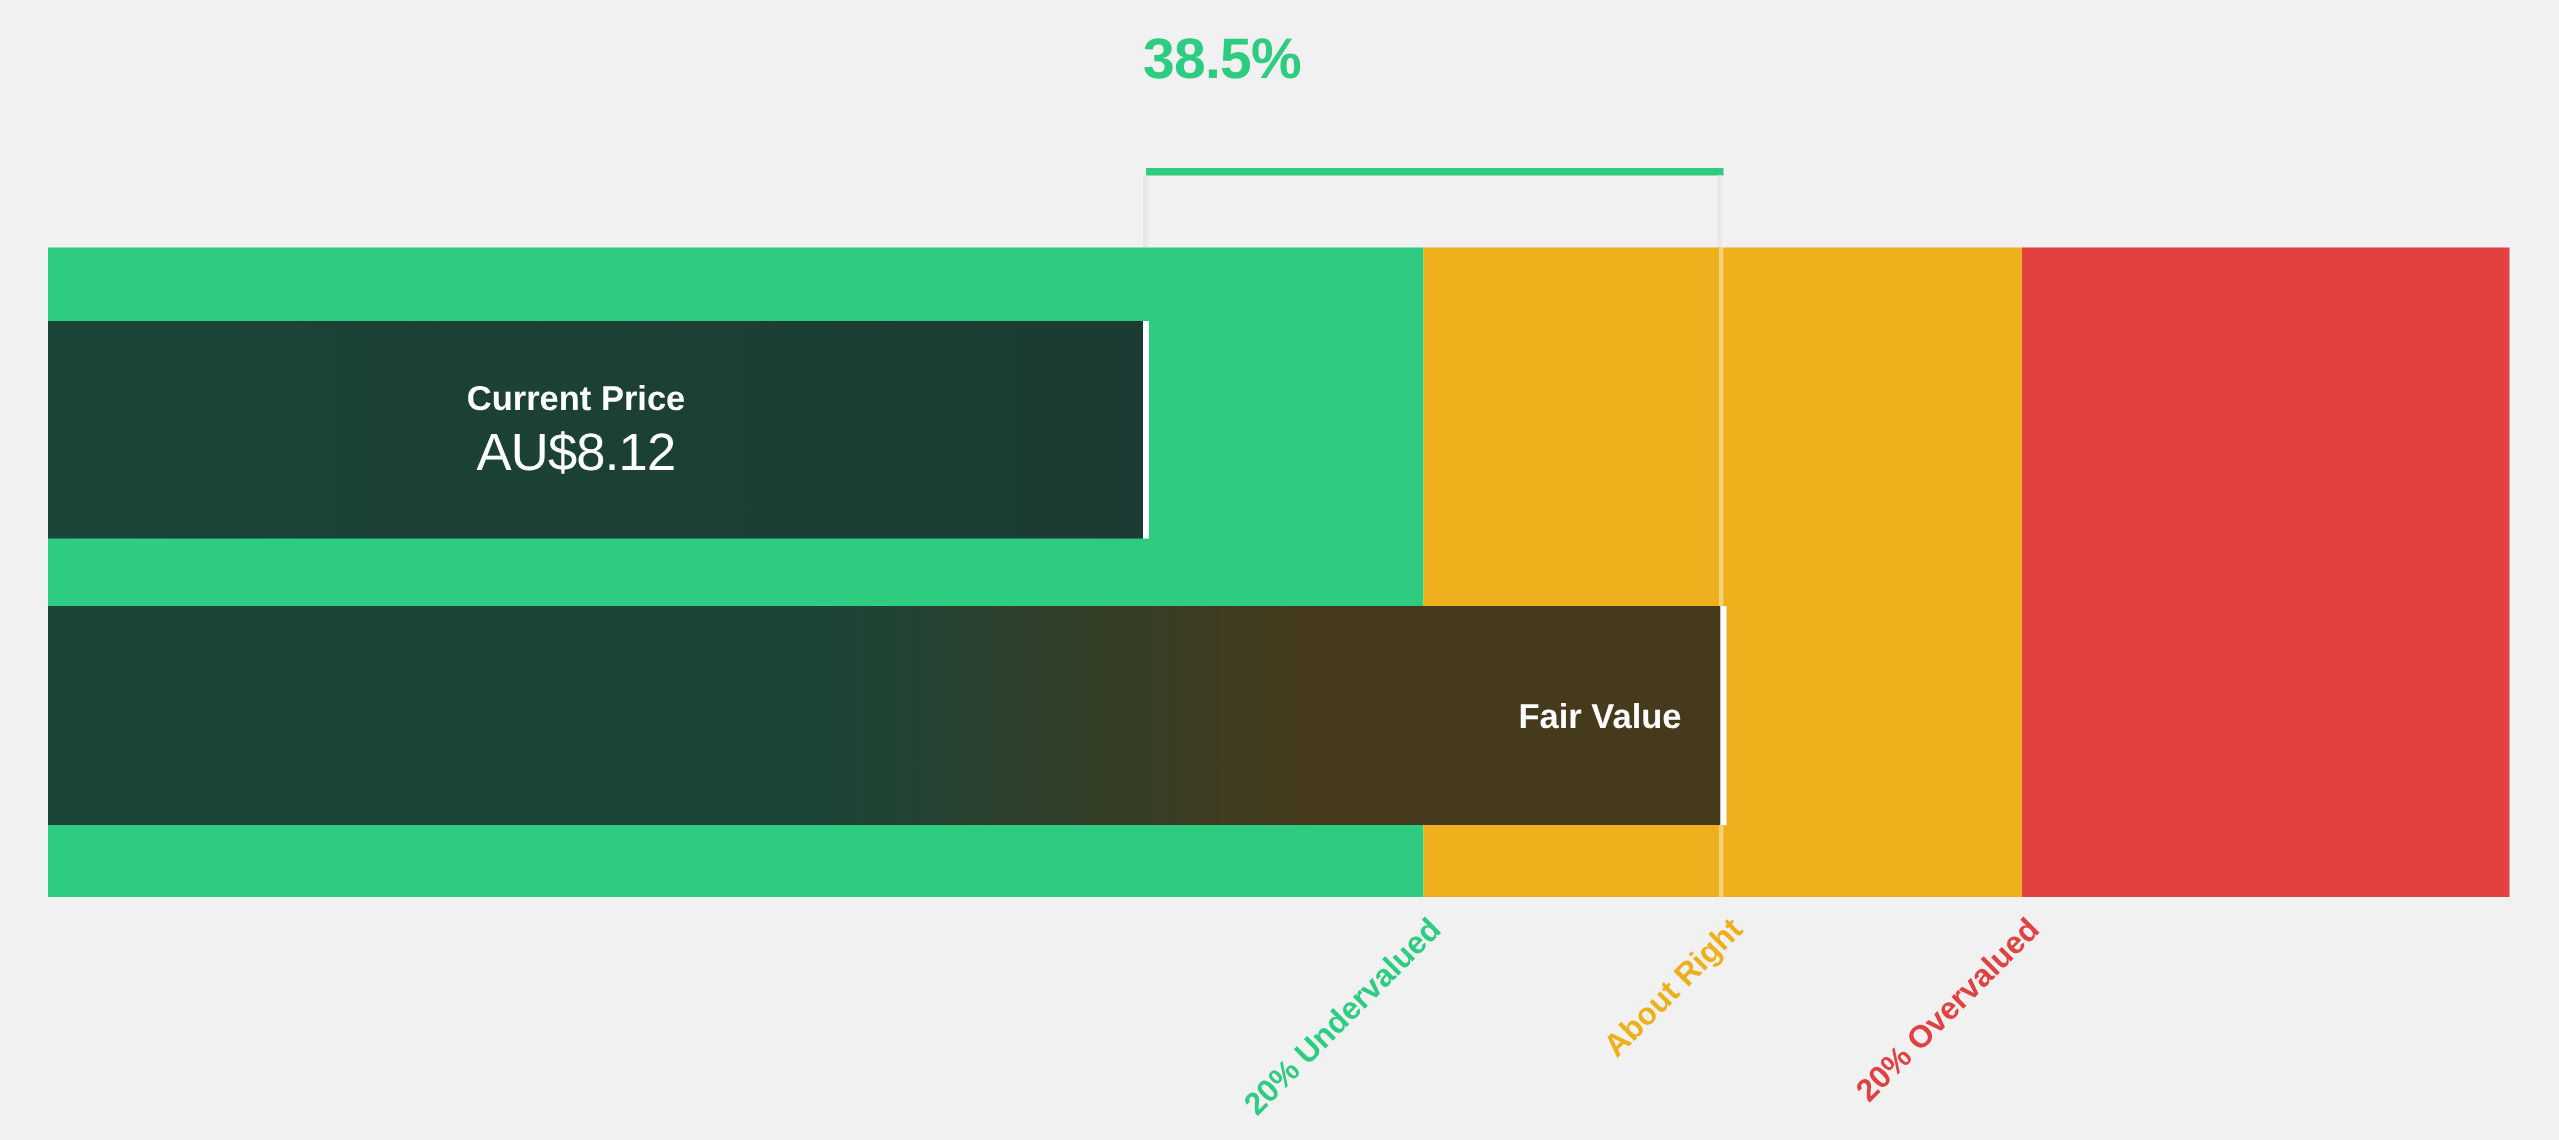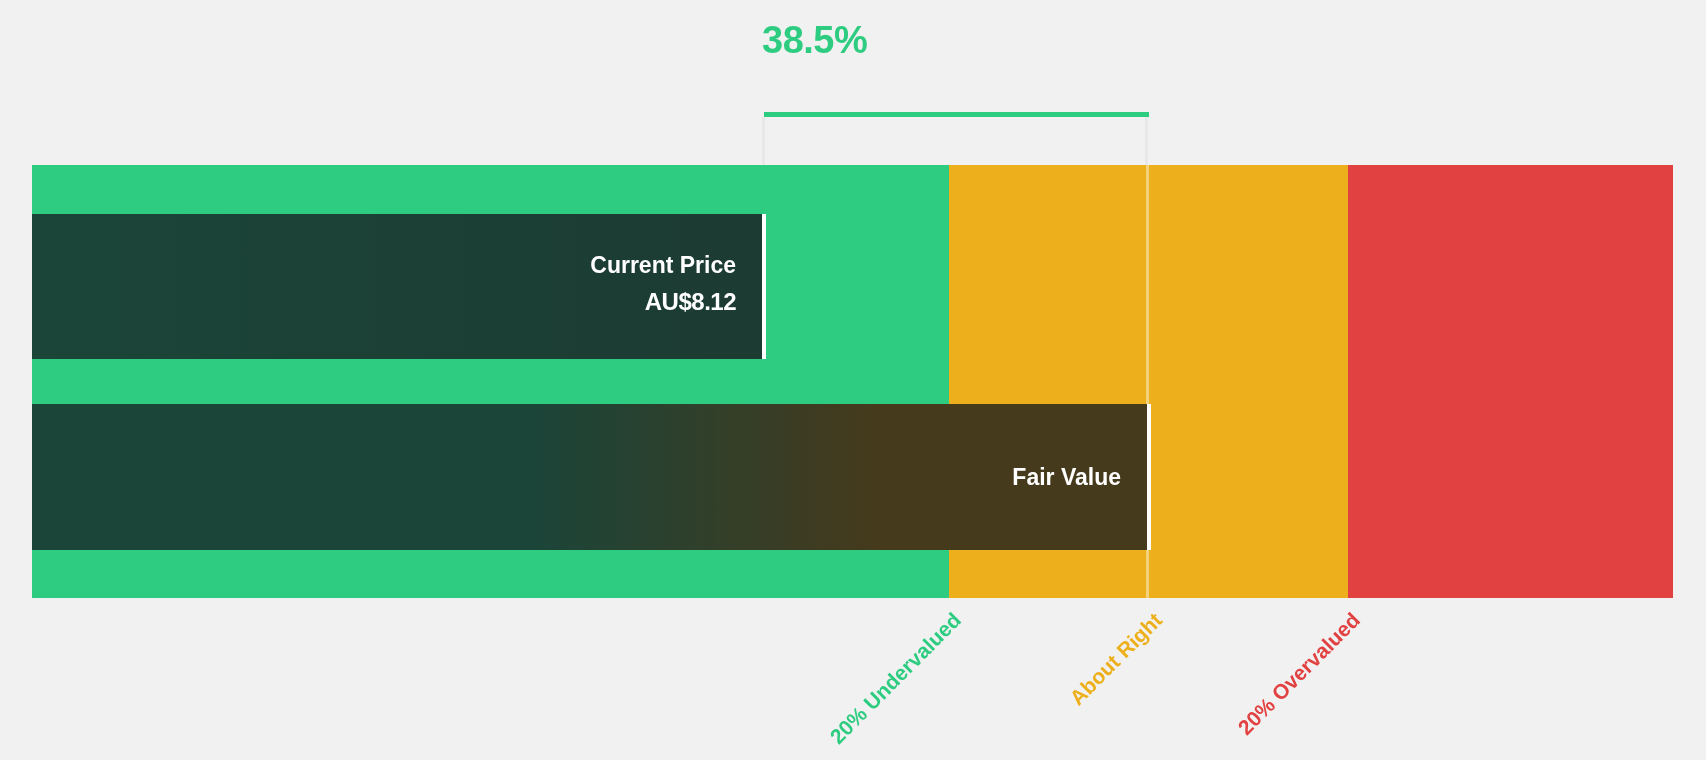--- a/index.html
+++ b/index.html
@@ -127,22 +127,22 @@
     height: 146px;
     gap: 12px;
   }
   .bar-title {
     font-size: 23px;
     font-weight: bold;
     line-height: 30px;
     white-space: nowrap;
   }
   .bar-value {
-    font-size: 24px;
-    font-weight: bold;
+    font-size: 35px;
+    font-weight: normal;
     line-height: 44px;
     letter-spacing: -0.5px;
     white-space: nowrap;
   }
 
   
   .bar-marker {
     position: absolute;
     width: 4px;
     background: #ffffff;
@@ -200,21 +200,21 @@
   <div id="bracket-left-tick"></div>
   <div id="bracket-right-tick"></div>
 
   <div id="band-area">
     <div class="zone" id="zone-under" style="background: rgb(46, 204, 128);"></div>
     <div class="zone" id="zone-aboutright" style="background: rgb(237, 176, 28);"></div>
     <div class="zone" id="zone-over" style="background: rgb(226, 65, 65);"></div>
     <div id="zone-divider"></div>
   </div>
 
-  <div class="value-bar" id="bar-current" style="background: linear-gradient(90deg, rgb(27, 69, 57) 0%, rgb(28, 59, 51) 100%);">
+  <div class="value-bar" id="bar-current" style="background: linear-gradient(90deg, rgb(27, 69, 57) 0%, rgb(28, 59, 51) 100%); align-items: center;">
     <div class="bar-title">Current Price</div>
     <div class="bar-value">AU$8.12</div>
   </div>
   <div class="bar-marker" id="marker-current"></div>
 
   <div class="value-bar" id="bar-fair" style="background: linear-gradient(90deg, rgb(27, 69, 57) 0%, rgb(27, 69, 57) 45%, rgb(70, 58, 28) 76%, rgb(70, 58, 28) 100%);">
     <div class="bar-title">Fair Value</div>
   </div>
   <div class="bar-marker" id="marker-fair"></div>
 

